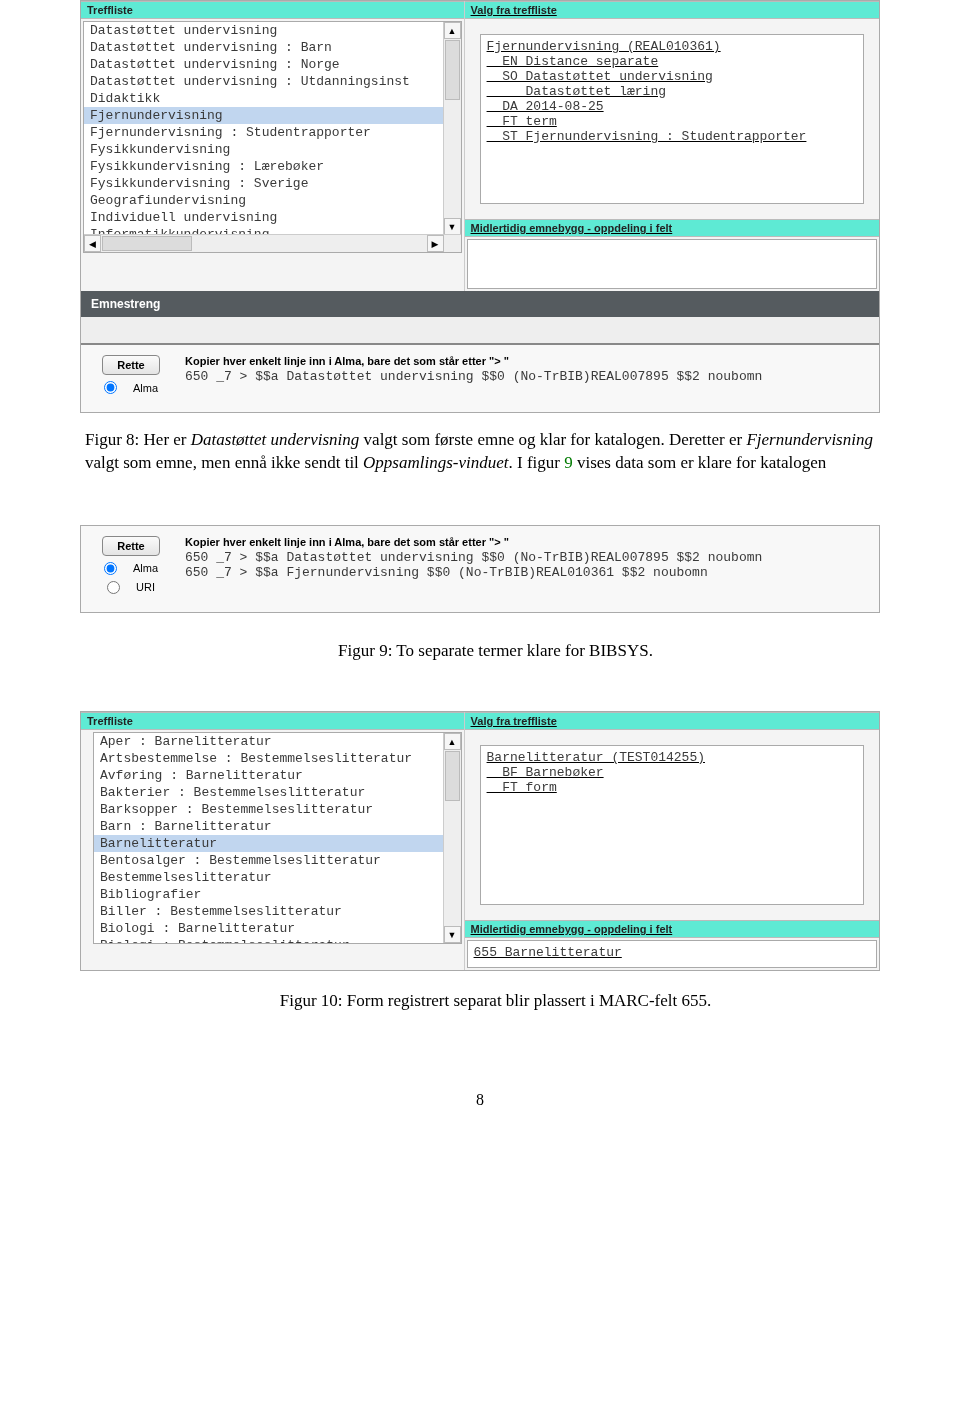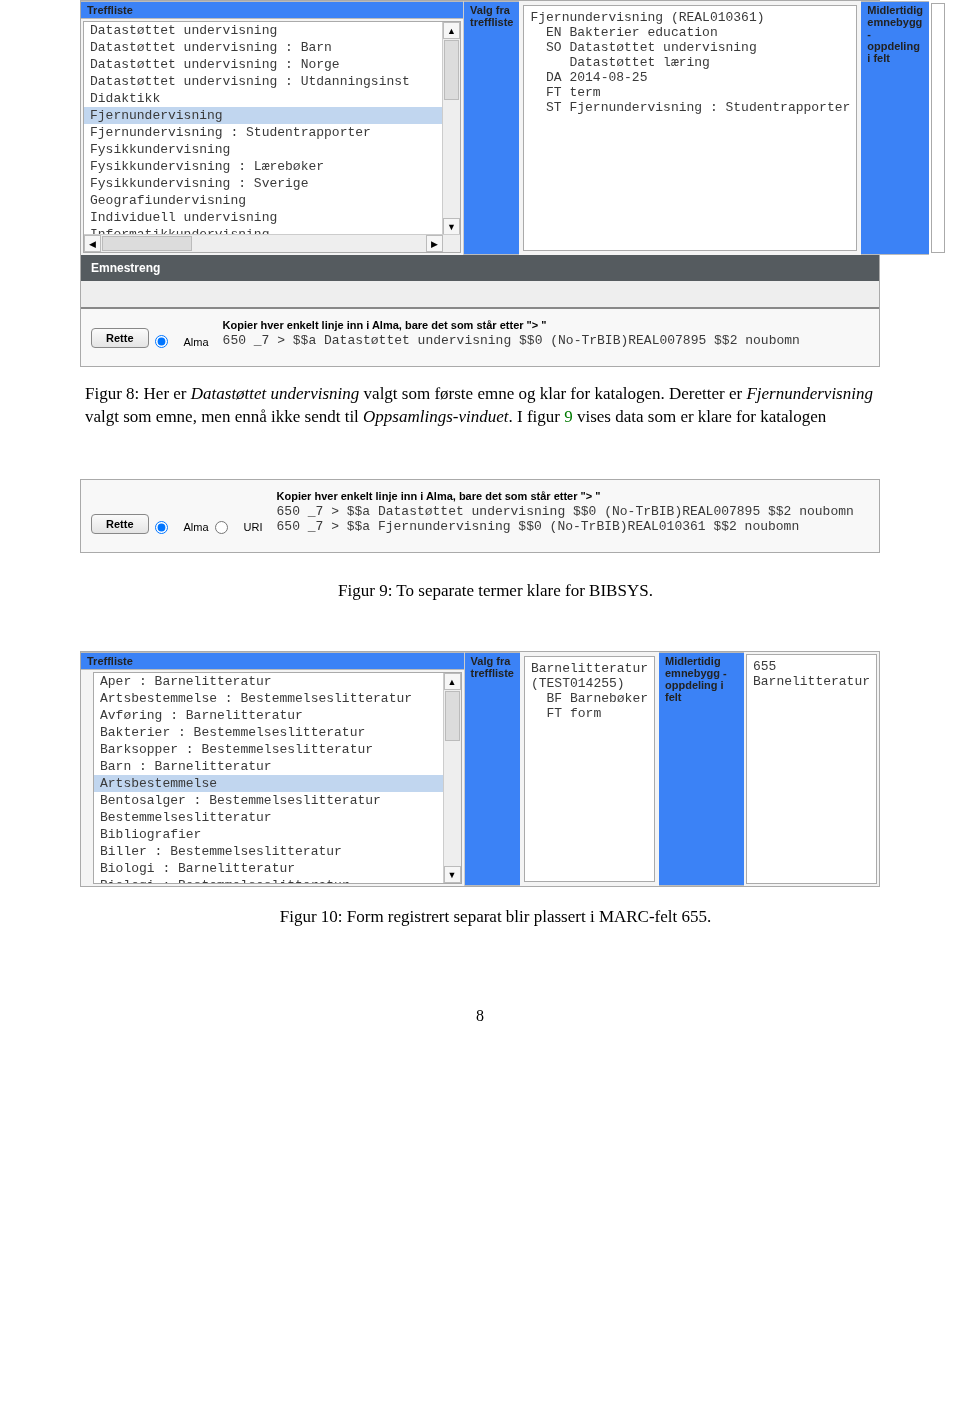--- a/index.html
+++ b/index.html
@@ -21,38 +21,39 @@
     border: 1px solid #aaa;
   }
   .panel {
     background: #f4f4f4;
   }
   .section-header {
     font-family: Verdana, sans-serif;
     font-size: 11px;
     font-weight: bold;
     color: #222;
-    background: #3b82f6;
+    background: #5eead4;
     border-bottom: 1px solid #bbb;
     border-top: 1px solid #bbb;
     padding: 2px 6px;
   }
   .two-col {
     display: flex;
   }
   .col-left {
     width: 48%;
     border-right: 1px solid #ccc;
     display: flex;
     flex-direction: column;
   }
   .col-right {
     width: 52%;
     display: flex;
-    flex-direction: row;
+    flex-direction: column;
+    text-decoration: underline;
   }
   .listbox {
     background: #fff;
     border: 1px solid #aaa;
     margin: 2px;
     height: 230px;
     overflow: hidden;
     position: relative;
   }
   .listbox-short {
@@ -107,21 +108,21 @@
   }
   .hscroll .left { left: 0; }
   .hscroll .right { right: 17px; }
   .hscroll .thumb {
     position: absolute; top:1px; height:15px;
     background: #dcdcdc; border:1px solid #bbb; box-sizing: border-box;
   }
   .valg-box {
     background: #fff;
     border: 1px solid #aaa;
-    margin: 4px;
+    margin: 15px;
     padding: 4px 6px;
     min-height: 160px;
   }
   .valg-box-short { min-height: 60px; }
   .midler-box {
     background: #fff;
     border: 1px solid #aaa;
     margin: 2px;
     padding: 4px 6px;
     min-height: 40px;
@@ -140,24 +141,24 @@
     border-bottom: 2px solid #888;
   }
   .bottom-area {
     background: #f8f8f8;
     padding: 10px 10px 18px 10px;
     display: flex;
     gap: 14px;
   }
   .bottom-left {
     display: flex;
-    flex-direction: row;
+    flex-direction: column;
     gap: 6px;
     min-width: 80px;
-    align-items: flex-end;
+    align-items: center;
   }
   .btn {
     font-family: Verdana, sans-serif;
     font-size: 11px;
     font-weight: bold;
     background: linear-gradient(#fbfbfb,#e4e4e4);
     border: 1px solid #888;
     border-radius: 4px;
     padding: 3px 14px;
     cursor: pointer;
@@ -231,21 +232,21 @@
           <div class="thumb" style="left:18px;width:90px"></div>
           <div class="right">▶</div>
         </div>
       </div>
     </div>
 
     <div class="col-right">
       <div class="section-header">Valg fra treffliste</div>
       <div class="valg-box mono">
         <div>Fjernundervisning (REAL010361)</div>
-        <div style="white-space:pre">  EN Bakterier education</div>
+        <div style="white-space:pre">  EN Distance separate</div>
         <div style="white-space:pre">  SO Datastøttet undervisning</div>
         <div style="white-space:pre">     Datastøttet læring</div>
         <div style="white-space:pre">  DA 2014-08-25</div>
         <div style="white-space:pre">  FT term</div>
         <div style="white-space:pre">  ST Fjernundervisning : Studentrapporter</div>
       </div>
       <div class="section-header">Midlertidig emnebygg - oppdeling i felt</div>
       <div class="midler-box mono"></div>
     </div>
   </div>
@@ -304,21 +305,21 @@
     <div class="col-left">
       <div class="section-header">Treffliste</div>
       <div class="listbox listbox-short">
         <div class="mono">
           <div class="list-item">Aper : Barnelitteratur</div>
           <div class="list-item">Artsbestemmelse : Bestemmelseslitteratur</div>
           <div class="list-item">Avføring : Barnelitteratur</div>
           <div class="list-item">Bakterier : Bestemmelseslitteratur</div>
           <div class="list-item">Barksopper : Bestemmelseslitteratur</div>
           <div class="list-item">Barn : Barnelitteratur</div>
-          <div class="list-item selected">Artsbestemmelse</div>
+          <div class="list-item selected">Barnelitteratur</div>
           <div class="list-item">Bentosalger : Bestemmelseslitteratur</div>
           <div class="list-item">Bestemmelseslitteratur</div>
           <div class="list-item">Bibliografier</div>
           <div class="list-item">Biller : Bestemmelseslitteratur</div>
           <div class="list-item">Biologi : Barnelitteratur</div>
           <div class="list-item">Biologi : Bestemmelseslitteratur</div>
         </div>
         <div class="vscroll" style="bottom:0">
           <div class="up">▲</div>
           <div class="thumb" style="top:18px;height:50px"></div>

